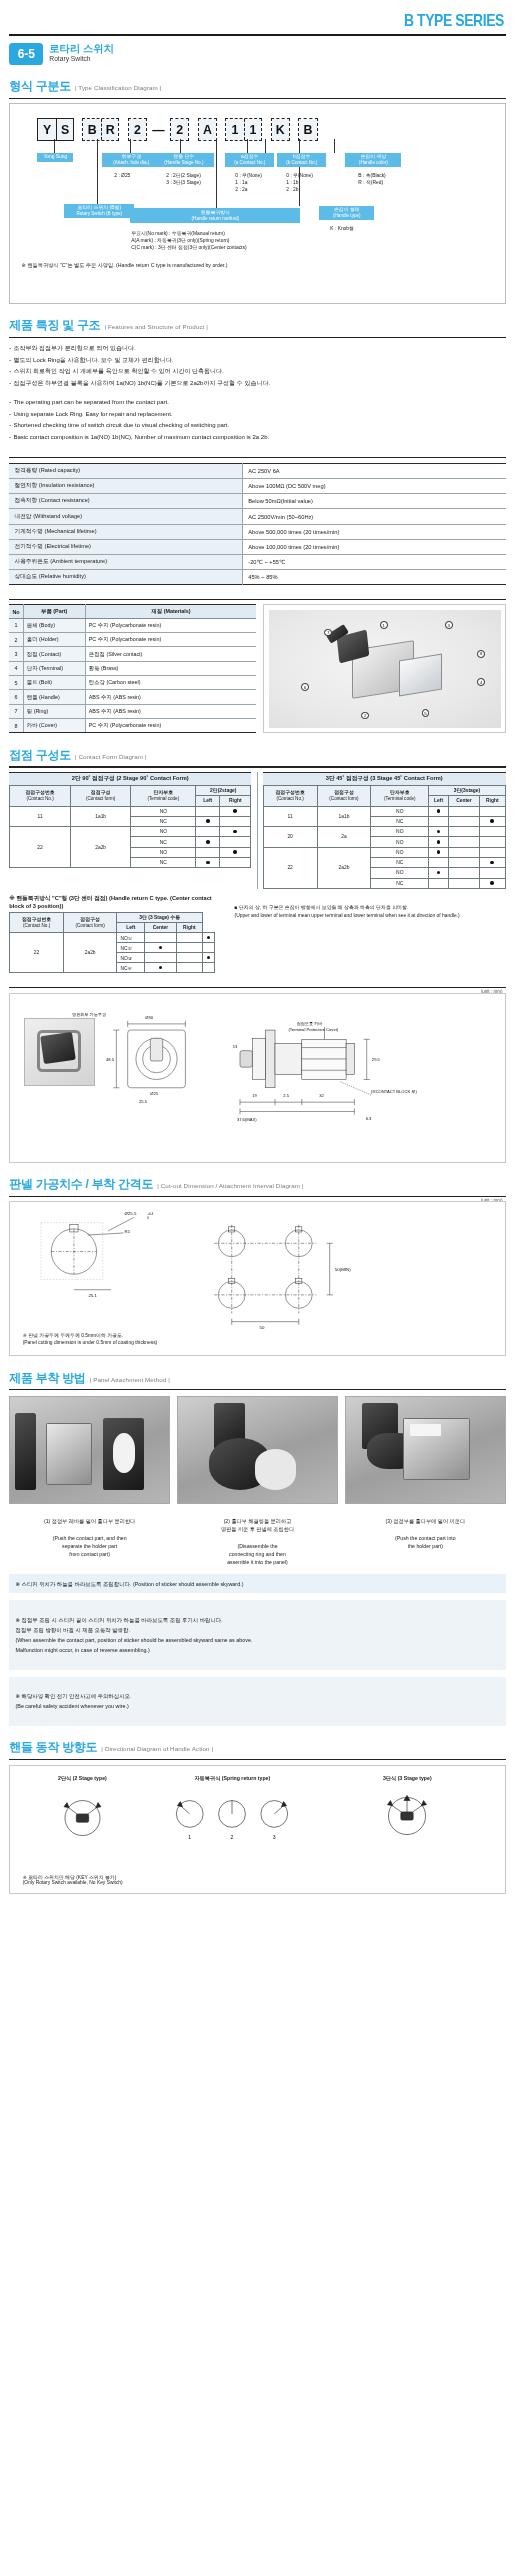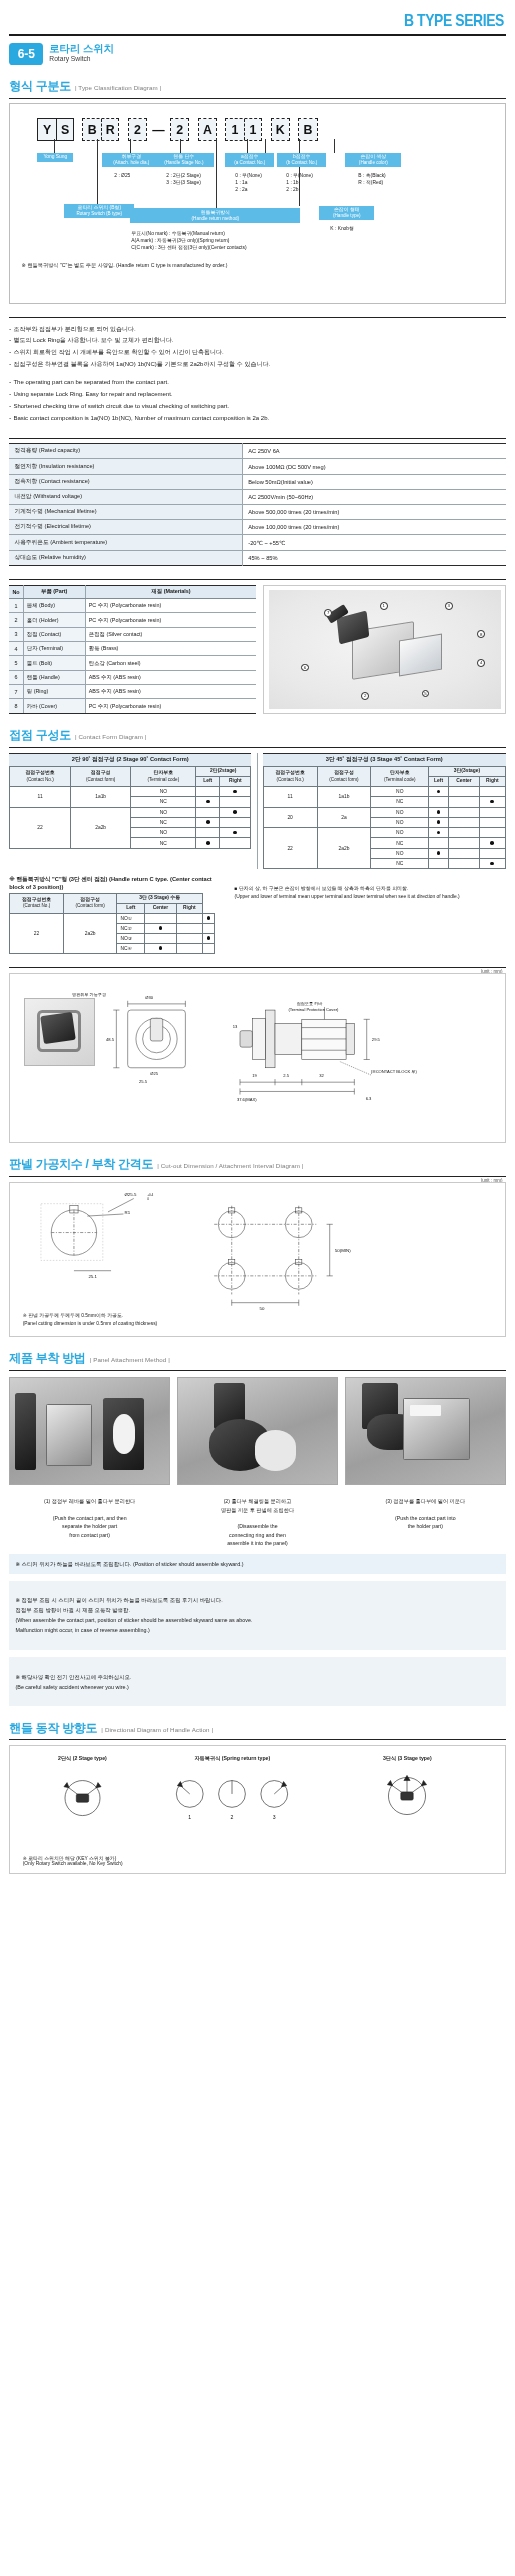--- a/index.html
+++ b/index.html
@@ -426,20 +426,24 @@
         <span>손잡이 형태</span>
         <span class="en">(Handle type)</span>
       </div>
       <div class="note" style="left:320px; top:121px;">K : Knob형</div>
 
       <div class="type-footnote">※ 핸들복귀방식 "C"는 별도 주문 사양임. (Handle return C type is manufactured by order.)</div>
     </div>
   </div>
 
   <div class="sec">
+    <div class="sec-title">
+      <span class="kr">제품 특징 및 구조</span>
+      <span class="en">| Features and Structure of Product |</span>
+    </div>
     <div class="sec-rule"></div>
 
     <ul class="bullets">
       <li>조작부와 접점부가 분리형으로 되어 있습니다.</li>
       <li>별도의 Lock Ring을 사용합니다. 보수 및 교체가 편리합니다.</li>
       <li>스위치 회로확인 작업 시 개폐부를 육안으로 확인할 수 있어 시간이 단축됩니다.</li>
       <li>접점구성은 하부연결 블록을 사용하여 1a(NO) 1b(NC)를 기본으로 2a2b까지 구성할 수 있습니다.</li>
     </ul>
     <ul class="bullets gap">
       <li>The operating part can be separated from the contact part.</li>

